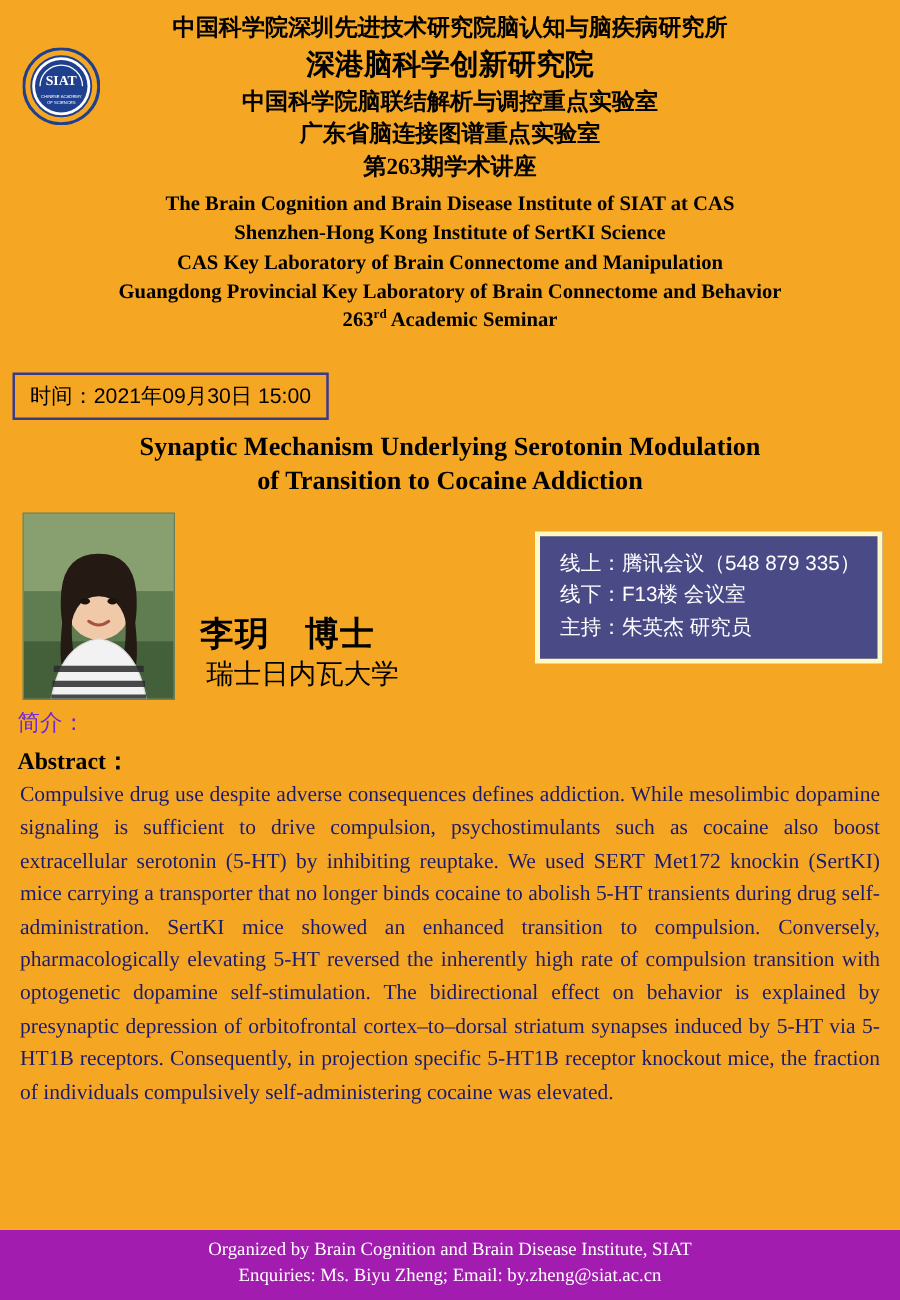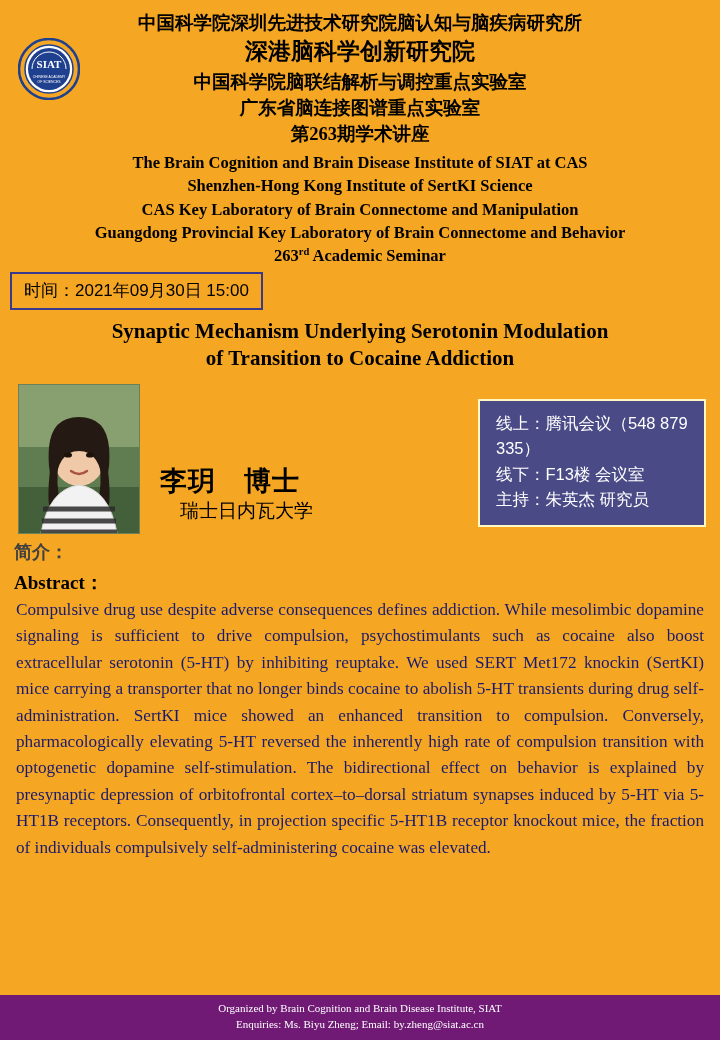--- a/index.html
+++ b/index.html
@@ -53,21 +53,21 @@
     font-weight: bold;
     color: #000;
     line-height: 1.42;
     margin-top: 3px;
   }
   .header-en div { font-size: 16.5px; }
   .header-en sup { font-size: 10.5px; vertical-align: super; }
 
   
   .time-box {
-    margin: 4px 0 0 10px;
+    margin: 30px 0 0 10px;
     display: inline-block;
     border: 2px solid #3A3A8C;
     background: #F5A623;
     padding: 5px 12px 6px 12px;
     font-family: "Liberation Sans", sans-serif;
     font-size: 17px;
     color: #000;
     font-weight: normal;
     position: relative;
     z-index: 3;
@@ -106,48 +106,48 @@
     left: 160px;
     top: 79px;
     font-size: 27px;
     font-weight: bold;
     color: #000;
     font-family: "Liberation Sans", sans-serif;
     letter-spacing: 1px;
   }
   .speaker-affil {
     position: absolute;
-    left: 180px;
+    left: 165px;
     top: 114px;
-    font-size: 19px;
+    font-size: 22px;
     color: #000;
     font-family: "Liberation Sans", sans-serif;
   }
 
   .venue-box {
     position: absolute;
     right: 14px;
     top: 15px;
-    width: 228px;
+    width: 278px;
     background: #4A4A87;
-    border: 2px solid #fef9c3;
+    border: 4px solid #fef9c3;
     color: #fff;
     padding: 10px 12px 12px 16px;
     font-family: "Liberation Sans", sans-serif;
     font-size: 16.5px;
     line-height: 1.55;
     box-sizing: border-box;
   }
 
   
   .section-label {
     margin: 6px 14px 0 14px;
     font-size: 18px;
-    font-weight: bold;
-    color: #404040;
+    font-weight: normal;
+    color: #6d28d9;
     font-family: "Liberation Sans", sans-serif;
   }
   .bio-text {
     margin: 2px 16px 0 16px;
     font-size: 17px;
     line-height: 1.5;
     color: #000;
     text-align: justify;
     font-family: "Liberation Sans", sans-serif;
     text-indent: 2em;
@@ -167,26 +167,26 @@
     text-align: justify;
     font-family: Liberation Serif, serif;
   }
 
   
   .footer {
     position: absolute;
     left: 0;
     bottom: 0;
     width: 720px;
-    background: #701a75;
+    background: #a21caf;
     color: #fff;
     text-align: center;
     padding: 6px 0 7px 0;
     font-family: "Liberation Serif", serif;
-    font-size: 11px;
+    font-size: 15px;
     line-height: 1.45;
     box-sizing: border-box;
   }
 </style>
 </head>
 <body>
 
 <div class="poster">
 
   <div class="header">

